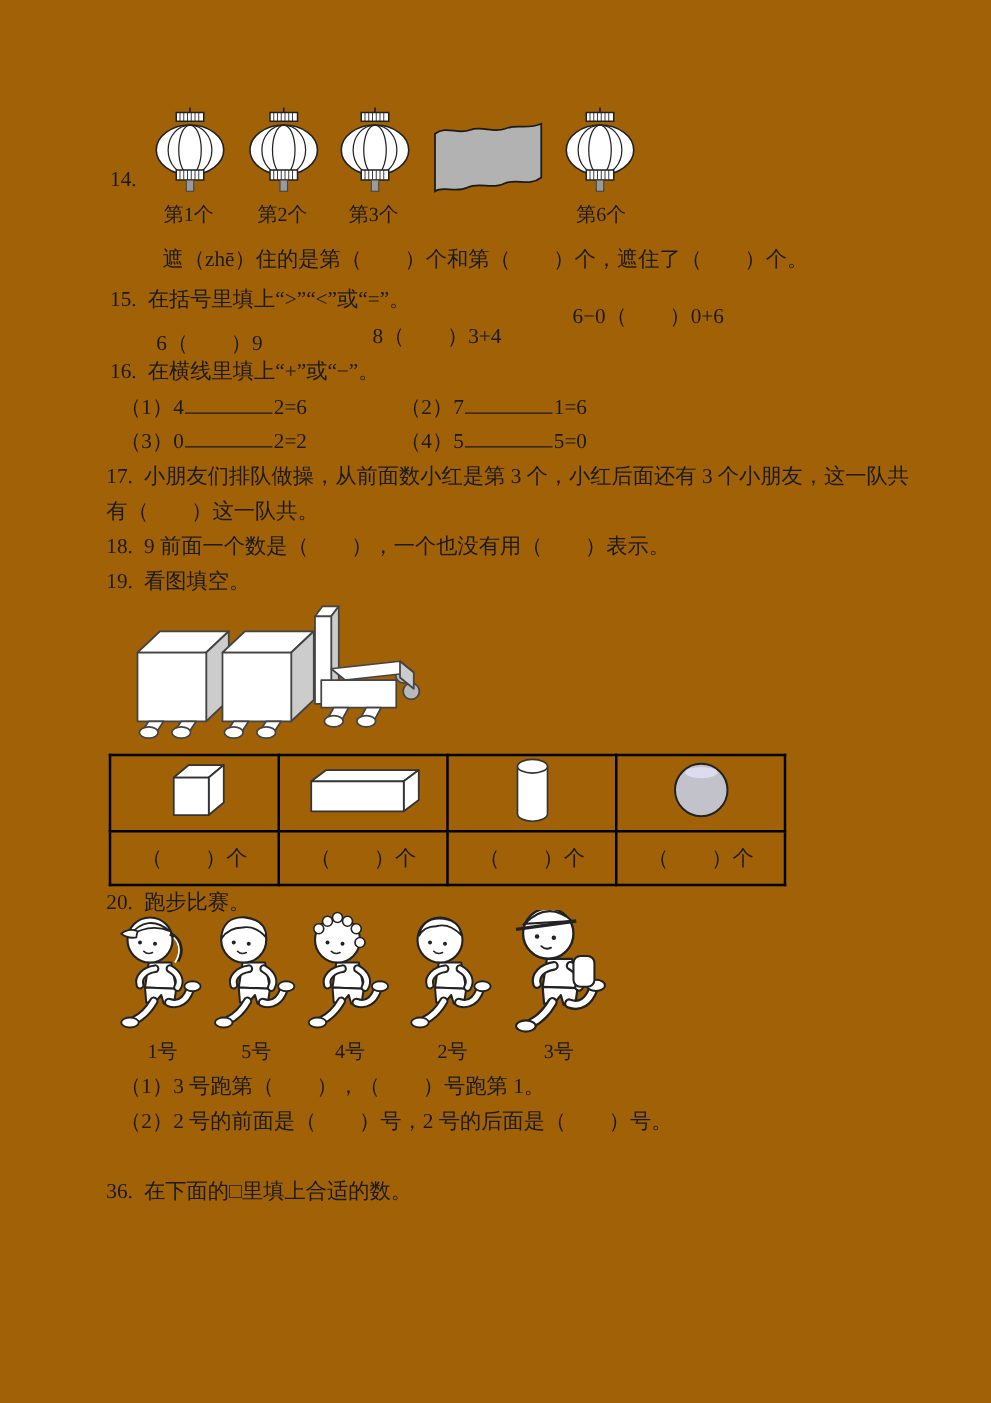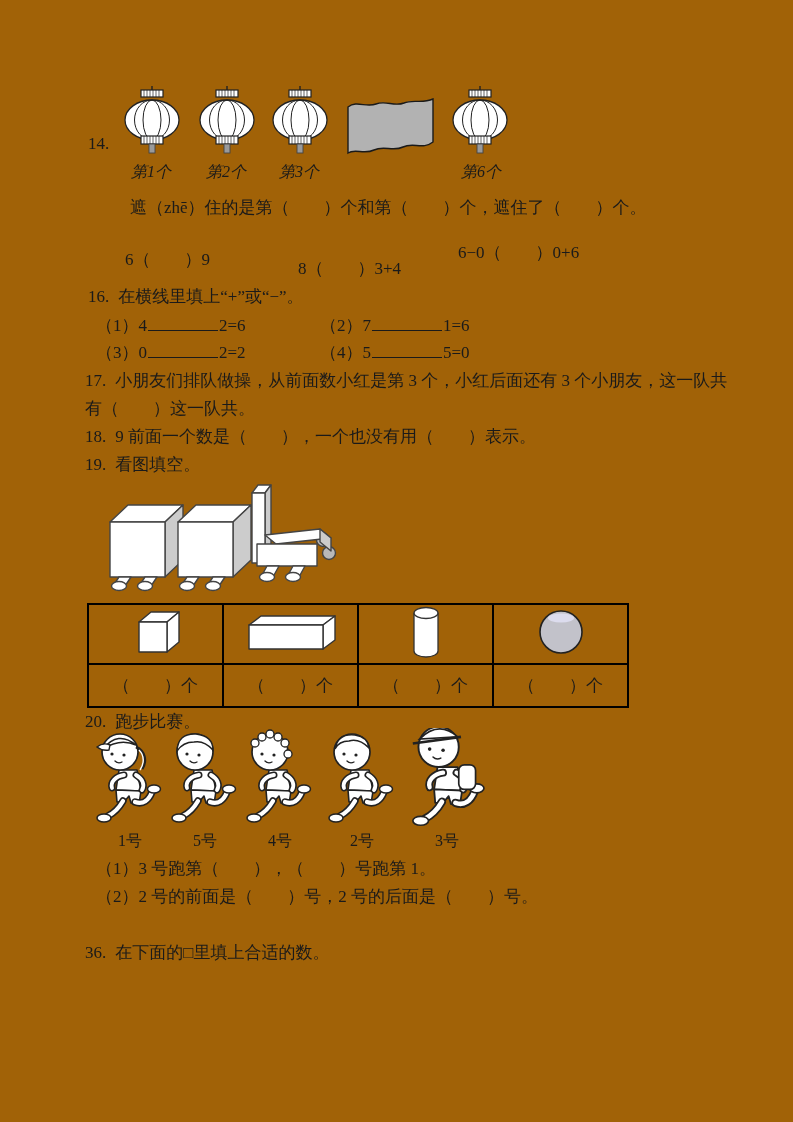--- a/index.html
+++ b/index.html
@@ -7,21 +7,21 @@
     position:relative;width:793px;height:1122px;background:#a16207;
     font-family:"Liberation Serif","DejaVu Serif",serif;color:#1a1a1a;overflow:hidden;
   }
   .line{position:absolute;font-size:17px;white-space:nowrap;}
   .qnum{margin-right:9px;}
   .blank{
     display:inline-block;width:70px;height:1.0em;
     border-bottom:1.6px solid #1a1a1a;vertical-align:baseline;margin:0 1px;
   }
   .fig{position:absolute;}
-  .lantern-label{position:absolute;font-size:16px;white-space:nowrap;font-style:italic;}
+  .lantern-label{position:absolute;font-size:16px;white-space:nowrap;}
   .runner-label{position:absolute;font-size:16px;white-space:nowrap;transform:translateX(-50%);}
   table.shape-tbl{position:absolute;left:87px;top:603px;border-collapse:collapse;}
   table.shape-tbl td{border:2px solid #000;width:133px;padding:0;text-align:center;vertical-align:middle;}
   td.shape-cell{height:56px;}
   td.count-cell{height:41px;font-size:17px;}
 </style>
 </head>
 <body>
 
 <div class="page">
@@ -64,21 +64,24 @@
          L309,58 C299,66 289,58 279,63 C269,68 260,61 250,66 C240,71 231,64 224,69 Z" fill="#b2b2b2" stroke="#1a1a1a" stroke-width="1.4"></path>
   </svg>
 
   <span class="lantern-label" style="left:131px;top:162px">第1个</span>
   <span class="lantern-label" style="left:206px;top:162px">第2个</span>
   <span class="lantern-label" style="left:279px;top:162px">第3个</span>
   <span class="lantern-label" style="left:461px;top:162px">第6个</span>
 
   <div class="line" style="left:130px;top:196px">遮（zhē）住的是第（　　）个和第（　　）个，遮住了（　　）个。</div>
 
-  <span class="line" style="left:125px;top:248px">6（　　）9</span>
+  <div class="line" style="left:88px;top:228px">
+    <span class="qnum">15.</span><span>在括号里填上“&gt;”“&lt;”或“=”。</span>
+  </div>
+  <span class="line" style="left:125px;top:263px">6（　　）9</span>
   <span class="line" style="left:298px;top:257px">8（　　）3+4</span>
   <span class="line" style="left:458px;top:241px">6−0（　　）0+6</span>
 
   <div class="line" style="left:88px;top:285px">
     <span class="qnum">16.</span><span>在横线里填上“+”或“−”。</span>
   </div>
   <div class="line" style="left:96px;top:313px">
     <span>（1）4</span><span class="blank"></span><span>2=6</span>
   </div>
   <div class="line" style="left:320px;top:313px">

